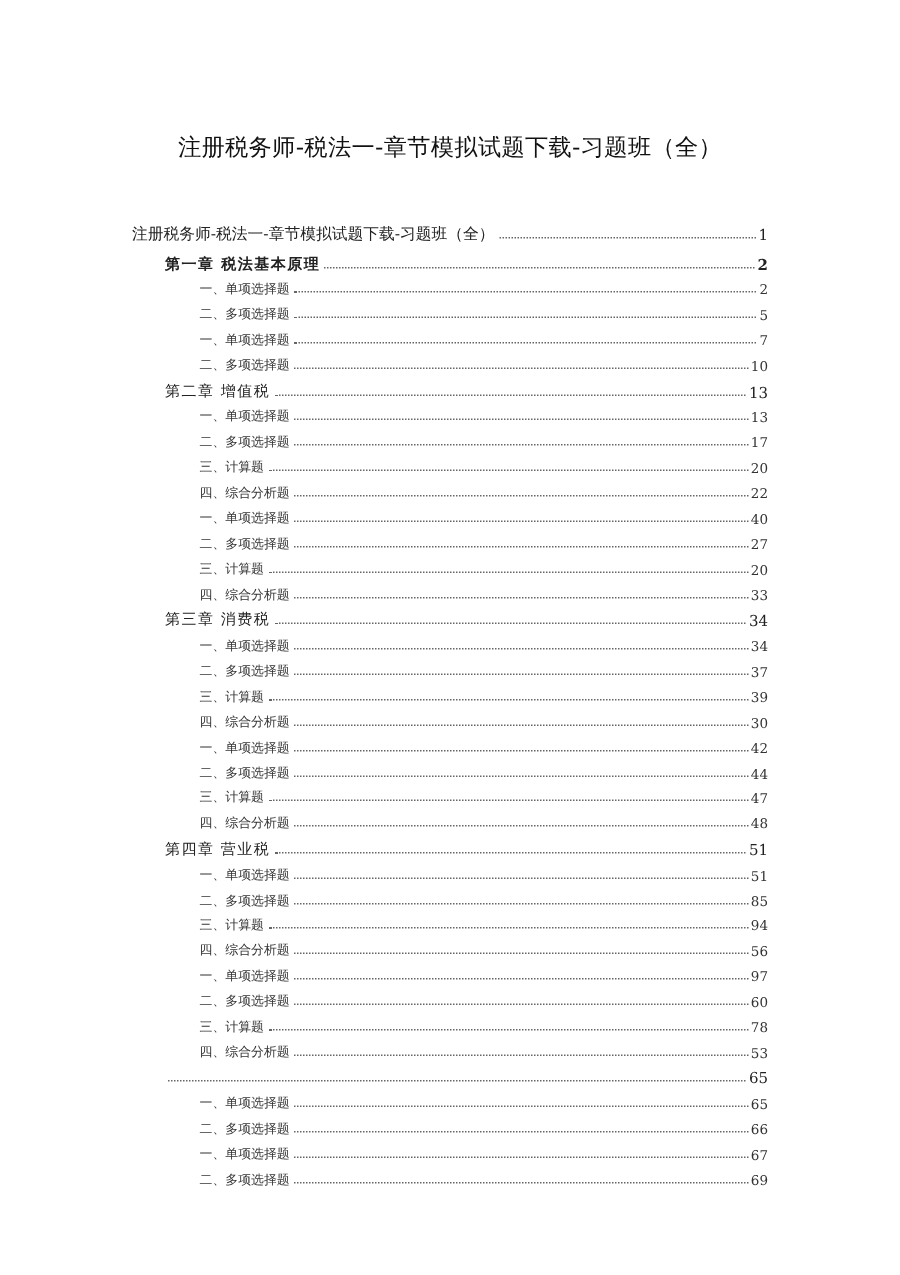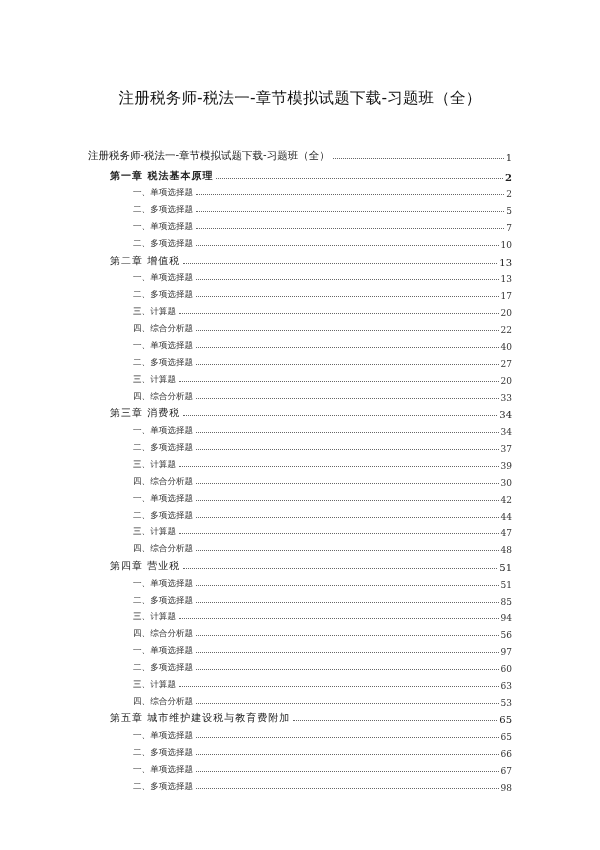--- a/index.html
+++ b/index.html
@@ -183,30 +183,29 @@
       <span class="page">97</span>
     </div>
   <div class="toc-row lvl3">
       <span class="label">二、多项选择题</span>
       <span class="leader"></span>
       <span class="page">60</span>
     </div>
   <div class="toc-row lvl3">
       <span class="label">三、计算题</span>
       <span class="leader"></span>
-      <span class="page">63</span>
+      <span class="page">78</span>
     </div>
   <div class="toc-row lvl3">
       <span class="label">四、综合分析题</span>
       <span class="leader"></span>
       <span class="page">53</span>
     </div>
 
   <div class="toc-row lvl2">
-    <span class="label">第五章  城市维护建设税与教育费附加</span>
     <span class="leader"></span>
     <span class="page">65</span>
   </div>
   <div class="toc-row lvl3">
       <span class="label">一、单项选择题</span>
       <span class="leader"></span>
       <span class="page">65</span>
     </div>
   <div class="toc-row lvl3">
       <span class="label">二、多项选择题</span>
@@ -214,15 +213,15 @@
       <span class="page">66</span>
     </div>
   <div class="toc-row lvl3">
       <span class="label">一、单项选择题</span>
       <span class="leader"></span>
       <span class="page">67</span>
     </div>
   <div class="toc-row lvl3">
       <span class="label">二、多项选择题</span>
       <span class="leader"></span>
-      <span class="page">98</span>
+      <span class="page">69</span>
     </div>
 </div>
 
 </body></html>

